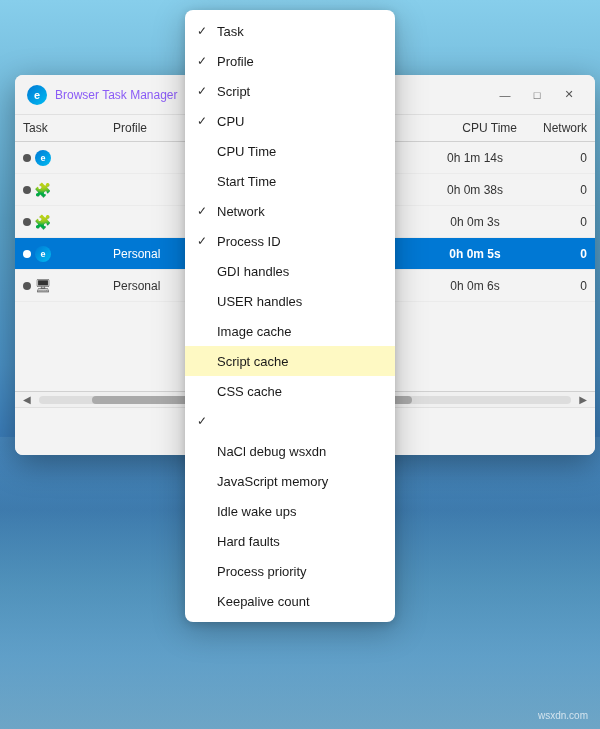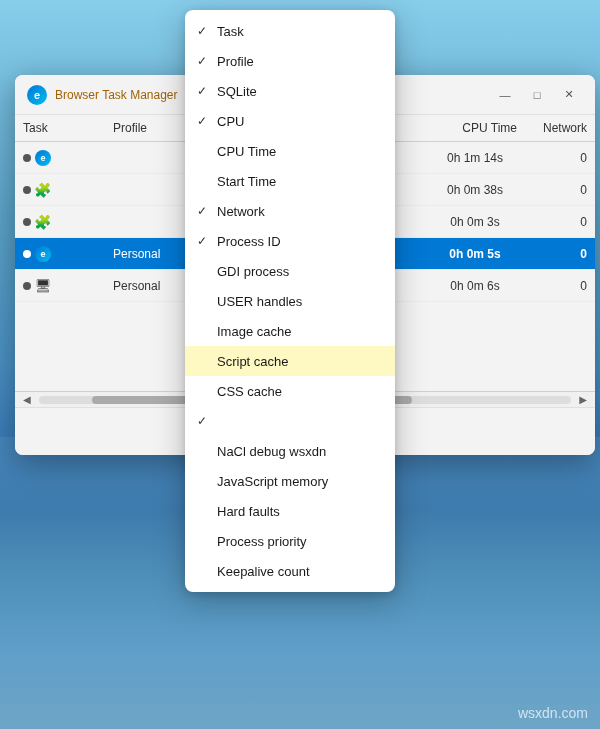--- a/index.html
+++ b/index.html
@@ -68,21 +68,21 @@
       display: flex;
       align-items: center;
       justify-content: center;
       font-size: 11px;
       color: white;
       font-weight: bold;
     }
 
     .window-title-text {
       font-size: 12px;
-      color: #a16207;
+      color: #8b5cf6;
       font-weight: 400;
     }
 
     .window-controls {
       display: flex;
       gap: 4px;
     }
 
     .win-btn {
       width: 28px;
@@ -271,21 +271,21 @@
 
     .menu-label {
       flex: 1;
     }
 
     
     .watermark {
       position: absolute;
       bottom: 8px;
       right: 12px;
-      font-size: 14px;
+      font-size: 10px;
       color: rgba(255,255,255,0.7);
       z-index: 5;
     }
   </style>
 </head>
 <body>
 
 <div class="background"></div>
 
 <div class="task-manager-window">
@@ -387,21 +387,21 @@
 <div class="menu-item">
       <span class="checkmark">✓</span>
       <span class="menu-label">Task</span>
     </div>
     <div class="menu-item">
       <span class="checkmark">✓</span>
       <span class="menu-label">Profile</span>
     </div>
     <div class="menu-item">
       <span class="checkmark">✓</span>
-      <span class="menu-label">SQLite</span>
+      <span class="menu-label">Script</span>
     </div>
     <div class="menu-item">
       <span class="checkmark">✓</span>
       <span class="menu-label">CPU</span>
     </div>
     <div class="menu-item">
       <span class="checkmark"></span>
       <span class="menu-label">CPU Time</span>
     </div>
     <div class="menu-item">
@@ -411,21 +411,21 @@
     <div class="menu-item">
       <span class="checkmark">✓</span>
       <span class="menu-label">Network</span>
     </div>
     <div class="menu-item">
       <span class="checkmark">✓</span>
       <span class="menu-label">Process ID</span>
     </div>
     <div class="menu-item">
       <span class="checkmark"></span>
-      <span class="menu-label">GDI process</span>
+      <span class="menu-label">GDI handles</span>
     </div>
     <div class="menu-item">
       <span class="checkmark"></span>
       <span class="menu-label">USER handles</span>
     </div>
     <div class="menu-item">
       <span class="checkmark"></span>
       <span class="menu-label">Image cache</span>
     </div>
     <div class="menu-item active-item">
@@ -442,20 +442,24 @@
     <div class="menu-item">
       <span class="checkmark"></span>
       <span class="menu-label">NaCl debug wsxdn</span>
     </div>
     <div class="menu-item">
       <span class="checkmark"></span>
       <span class="menu-label">JavaScript memory</span>
     </div>
     <div class="menu-item">
       <span class="checkmark"></span>
+      <span class="menu-label">Idle wake ups</span>
+    </div>
+    <div class="menu-item">
+      <span class="checkmark"></span>
       <span class="menu-label">Hard faults</span>
     </div>
     <div class="menu-item">
       <span class="checkmark"></span>
       <span class="menu-label">Process priority</span>
     </div>
     <div class="menu-item">
       <span class="checkmark"></span>
       <span class="menu-label">Keepalive count</span>
     </div>

